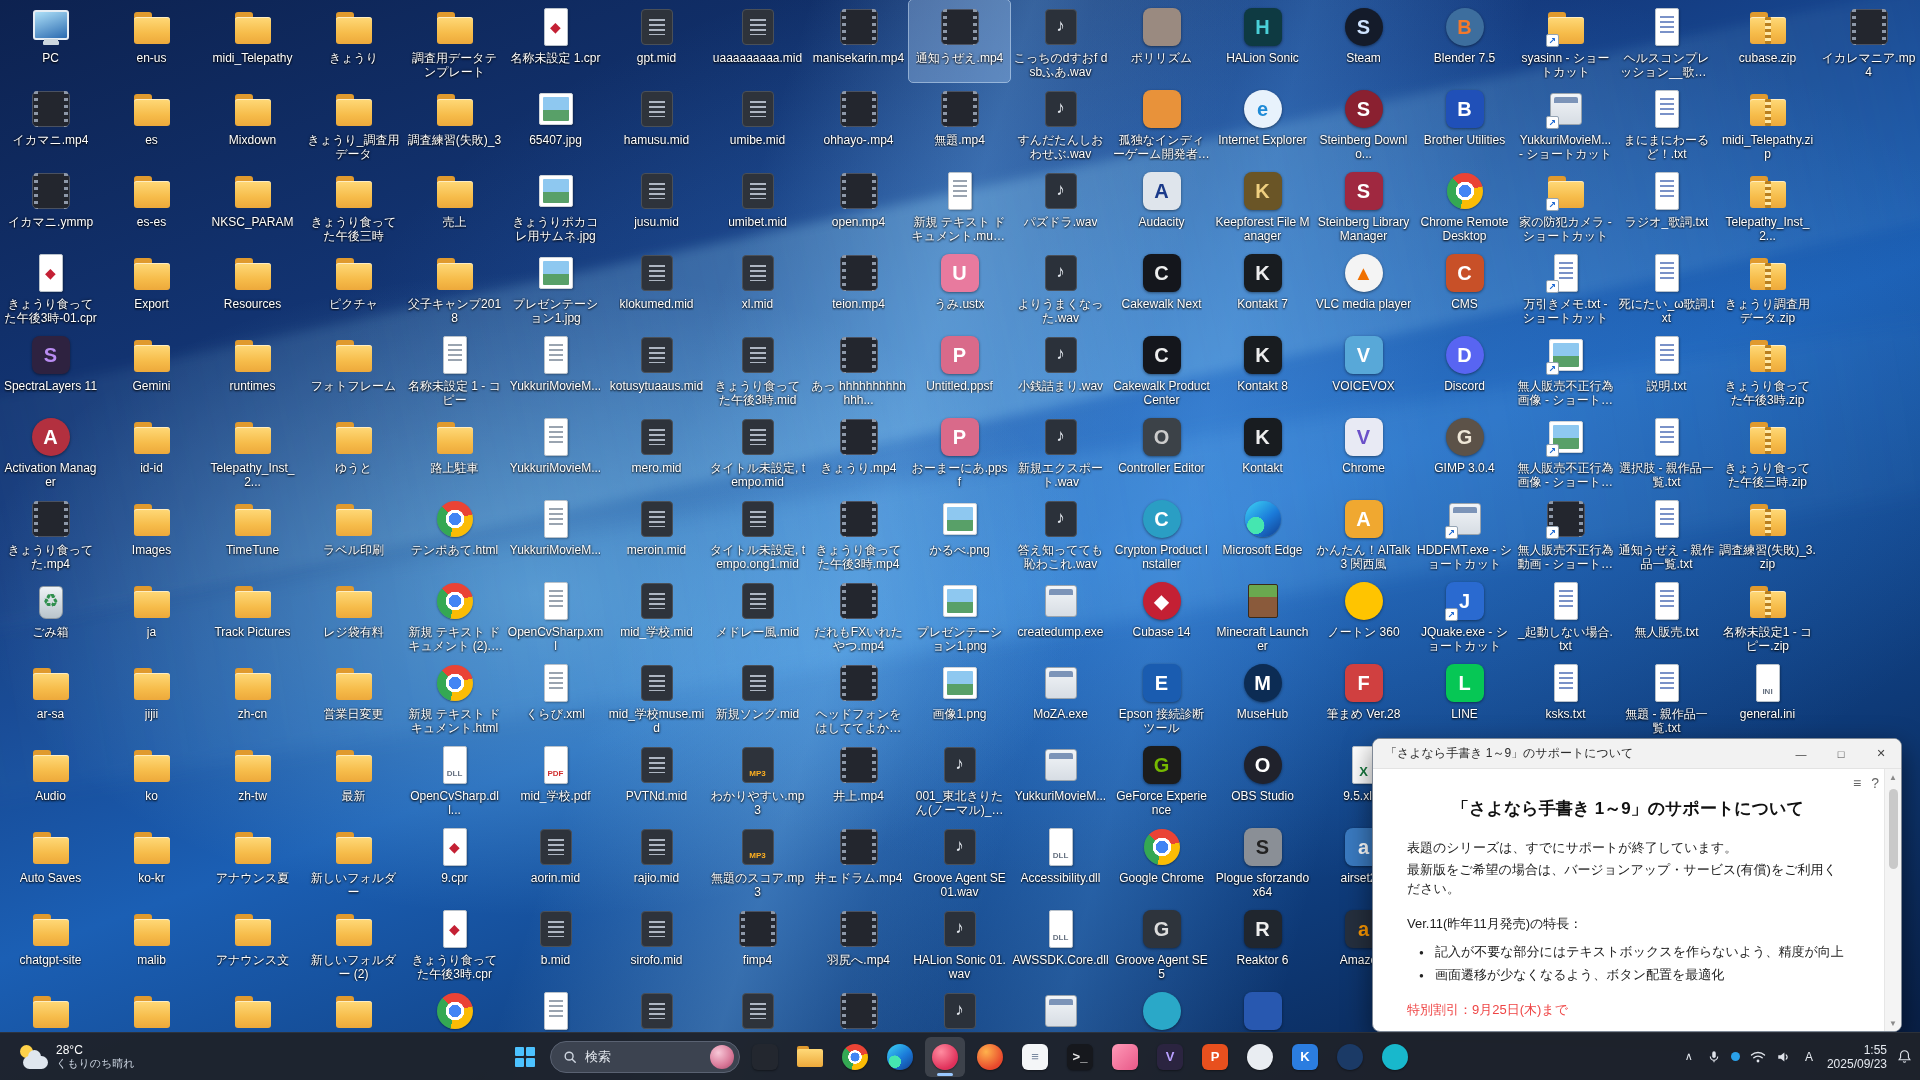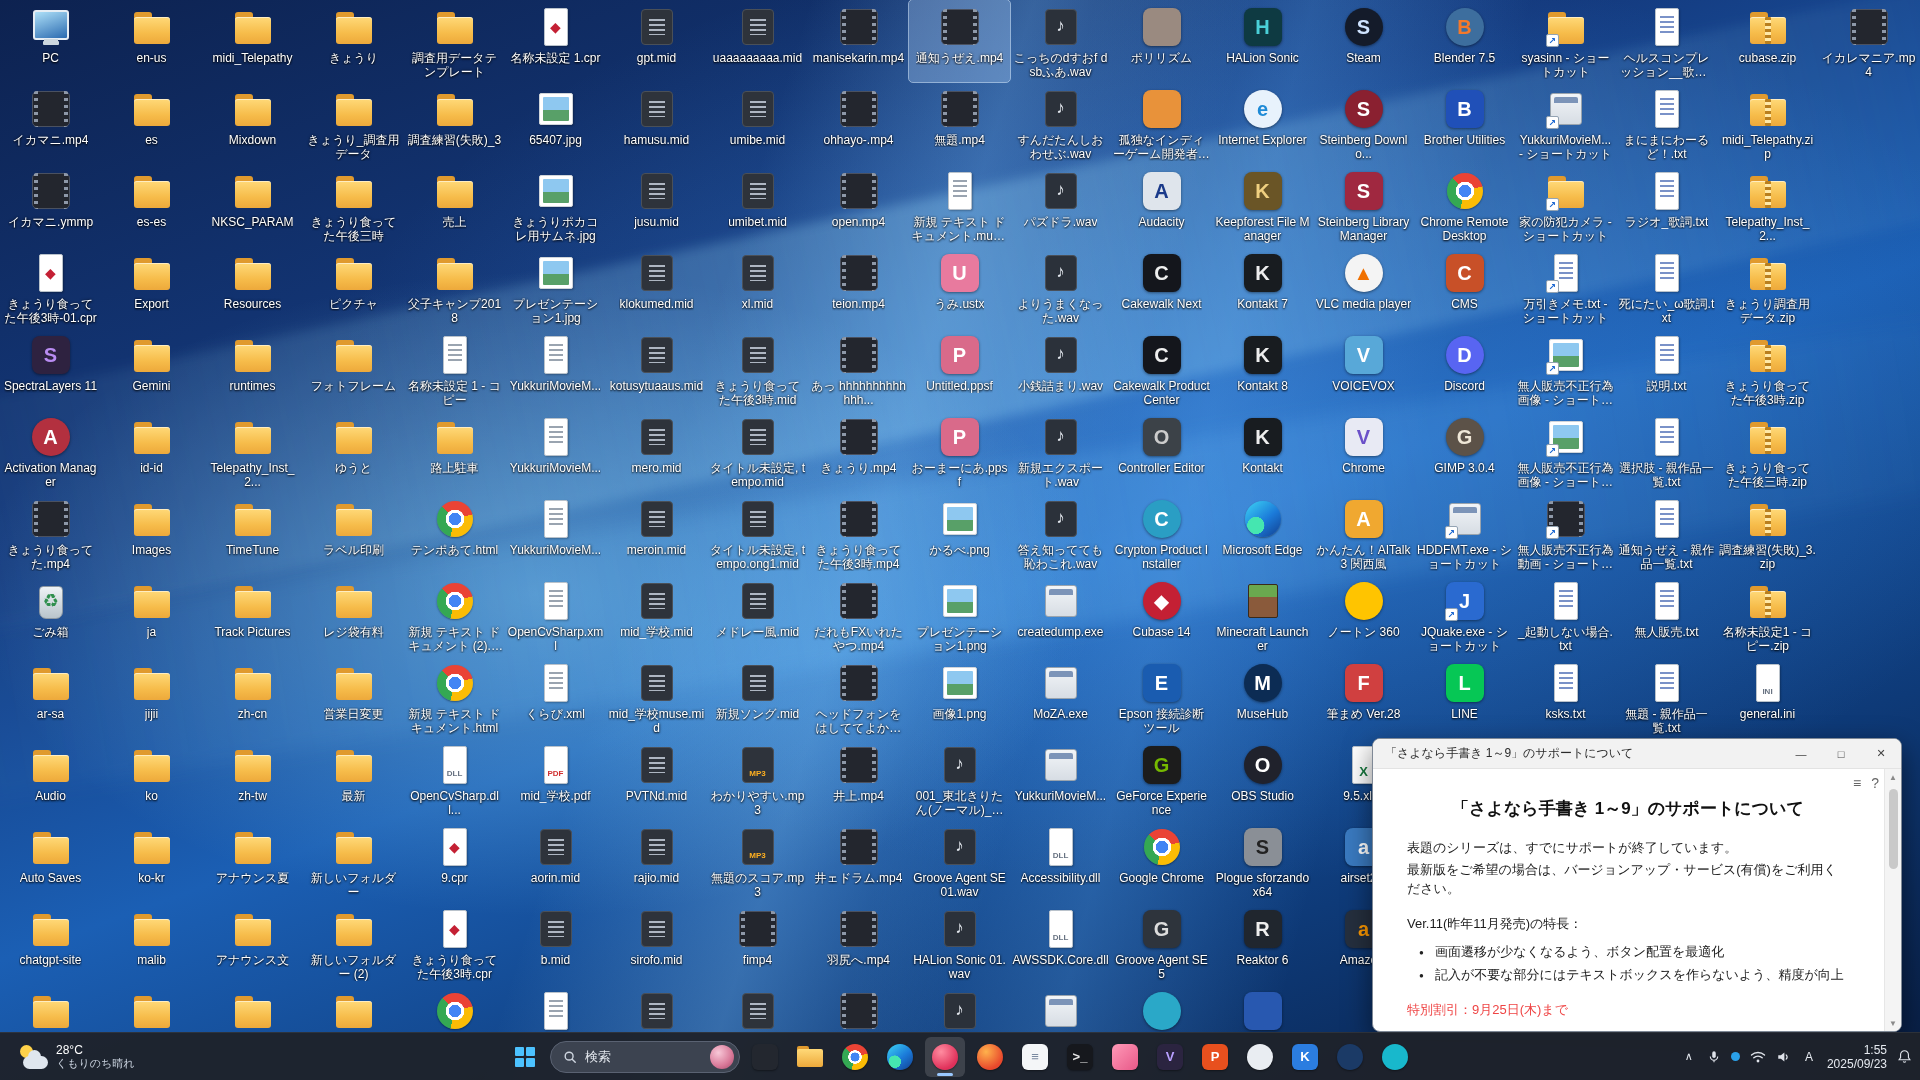--- a/index.html
+++ b/index.html
@@ -1309,22 +1309,22 @@
     <div class="dlg-body">
       <div class="dlg-tools">
         <span>≡</span>
         <span>?</span>
       </div>
       <div class="dlg-heading">「さよなら手書き 1～9」のサポートについて</div>
       <p class="dlg-p first">表題のシリーズは、すでにサポートが終了しています。</p>
       <p class="dlg-p second">最新版をご希望の場合は、バージョンアップ・サービス(有償)をご利用ください。</p>
       <p class="dlg-ver">Ver.11(昨年11月発売)の特長：</p>
       <ul class="dlg-bullets">
+        <li>記入が不要な部分にはテキストボックスを作らないよう、精度が向上</li>
         <li>画面遷移が少なくなるよう、ボタン配置を最適化</li>
-        <li>記入が不要な部分にはテキストボックスを作らないよう、精度が向上</li>
       </ul>
       <p class="dlg-footer">特別割引：9月25日(木)まで</p>
     </div>
     <div class="dlg-scroll">
       <div class="sb-arrow up">▲</div>
       <div class="sb-thumb"></div>
       <div class="sb-arrow down">▼</div>
     </div>
   </div>
 

